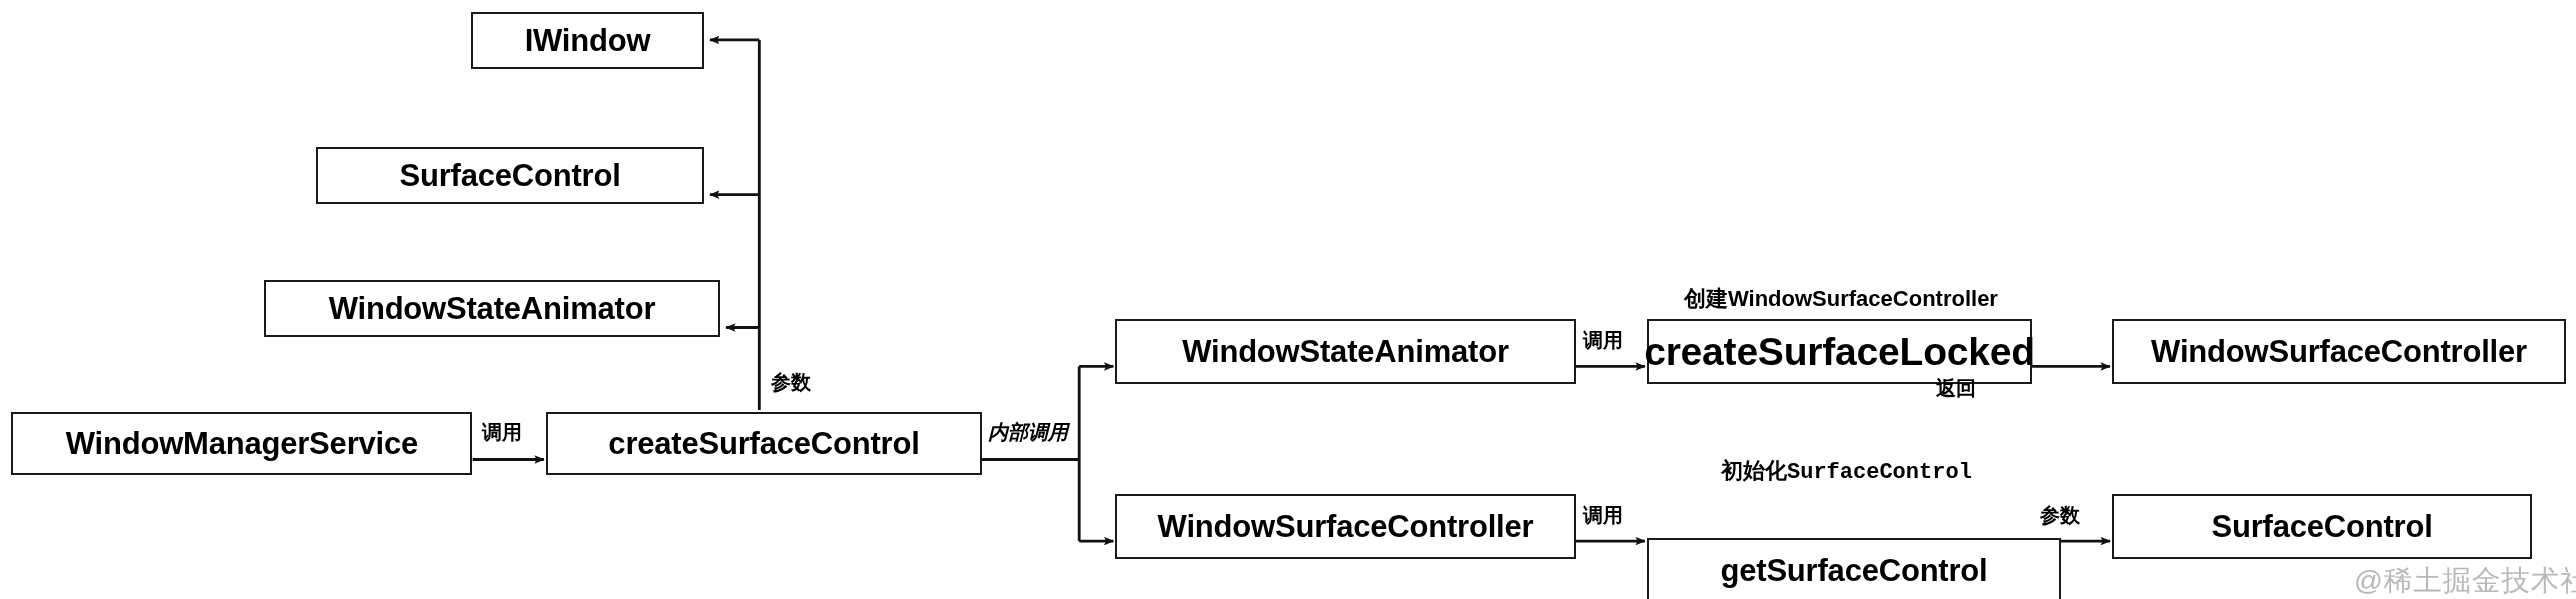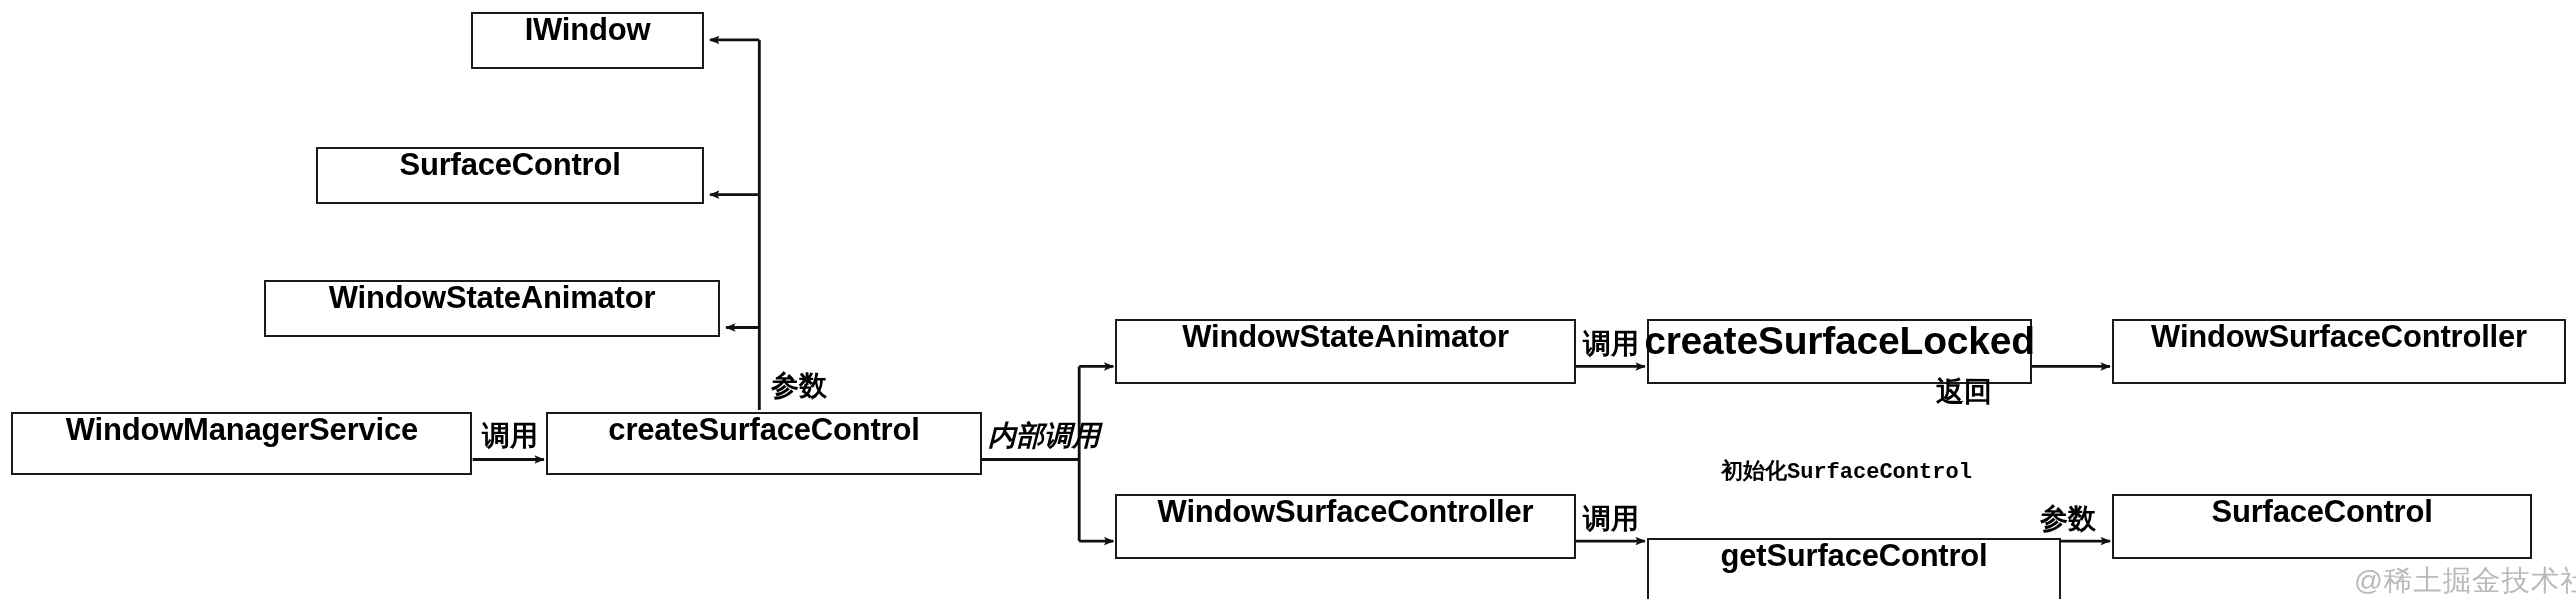--- a/index.html
+++ b/index.html
@@ -18,40 +18,40 @@
     width: 2576px;
     height: 600px;
     background: #ffffff;
   }
   .node {
     position: absolute;
     box-sizing: border-box;
     border: 2.8px solid #1a1a1a;
     background: #ffffff;
     display: flex;
-    align-items: flex-start;
+    align-items: center;
     justify-content: center;
     font-weight: bold;
     color: #000000;
     letter-spacing: -0.2px;
     white-space: nowrap;
   }
   .node span {
     display: block;
     line-height: 1;
   }
   .edge-label {
     position: absolute;
     color: #000000;
     font-weight: bold;
     white-space: nowrap;
     line-height: 1;
   }
   .edge-label.cjk-small {
-    font-size: 28px;
+    font-size: 20px;
   }
   .edge-label.cjk-tiny {
     font-size: 22px;
   }
   svg.wires {
     position: absolute;
     left: 0;
     top: 0;
     width: 2576px;
     height: 600px;
@@ -154,20 +154,23 @@
   </div>
 
   <div class="edge-label cjk-small" style="left:988px; top:422px;font-style:italic;">
     <span>内部调用</span>
   </div>
 
   <div class="edge-label cjk-small" style="left:1583px; top:330px;">
     <span>调用</span>
   </div>
 
+  <div class="edge-label cjk-tiny" style="left:1684px; top:288px;">
+    <span>创建WindowSurfaceController</span>
+  </div>
 
   <div class="edge-label cjk-small" style="left:1936px; top:330px;margin-top:48px;">
     <span>返回</span>
   </div>
 
   <div class="edge-label cjk-small" style="left:1583px; top:505px;">
     <span>调用</span>
   </div>
 
   <div class="edge-label cjk-tiny" style="left:1721px; top:462px;font-family:Liberation Mono, monospace;">

